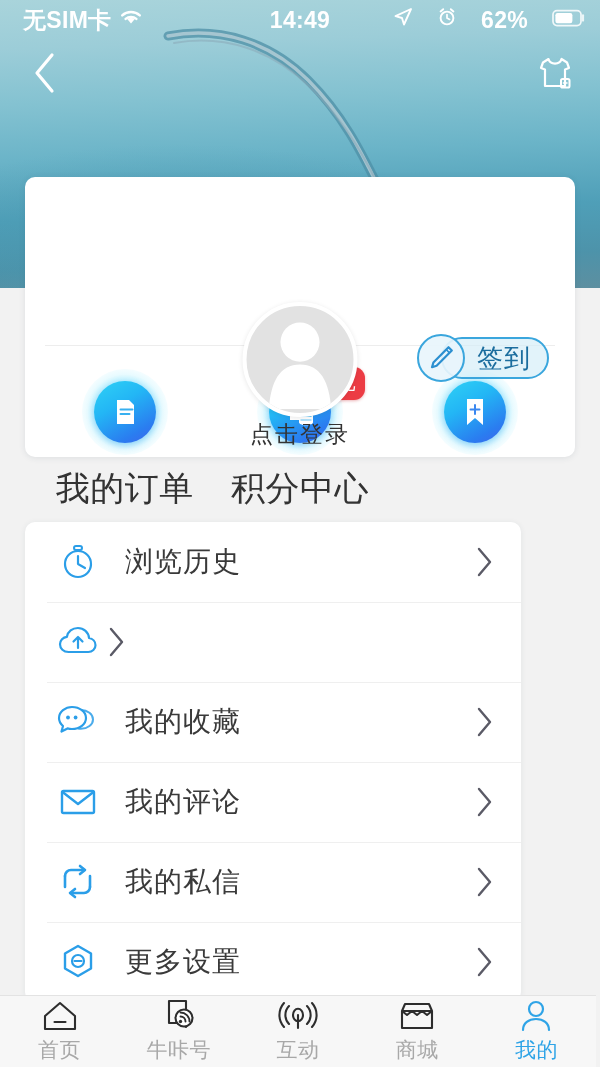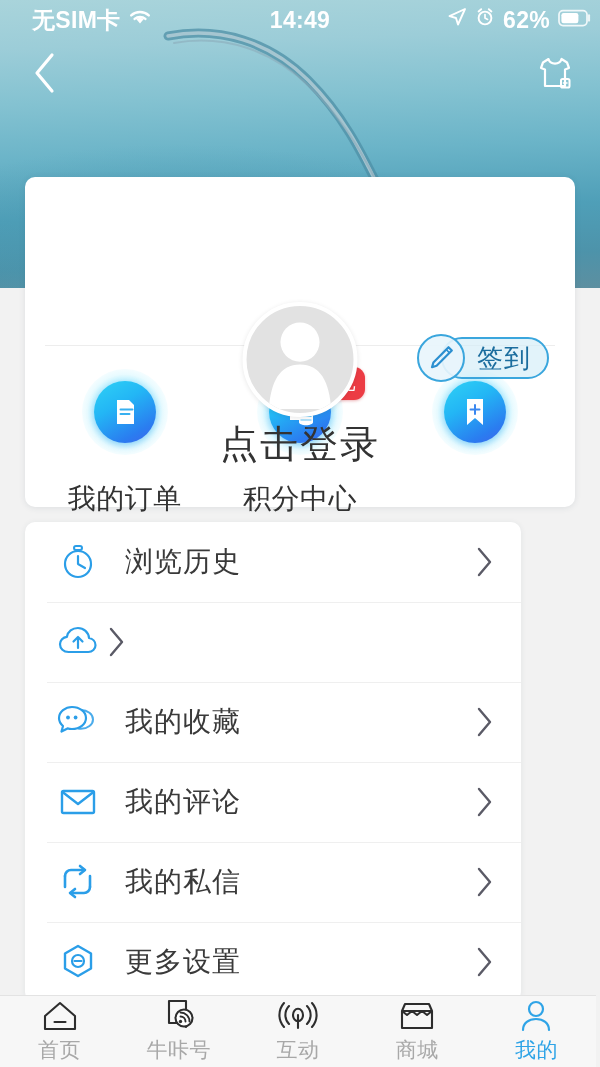--- a/index.html
+++ b/index.html
@@ -21,51 +21,51 @@
   .hero-road {
     position:absolute; left:150px; top:8px; width:470px; height:350px;
   }
 
   
   .statusbar {
     position:absolute; top:0; left:0; width:600px; height:40px;
     display:flex; align-items:center; color:#fff;
     font-size:22px; letter-spacing:.3px; z-index:30;
   }
-  .sb-left { display:flex; align-items:center; gap:7px; padding-left:32px; }
+  .sb-left { display:flex; align-items:center; gap:7px; padding-left:23px; }
   .sb-center { position:absolute; left:0; right:0; text-align:center; font-size:23px; font-weight:600; }
-  .sb-right { margin-left:auto; display:flex; align-items:center; gap:8px; padding-right:8px; font-size:22px; }
+  .sb-right { margin-left:auto; display:flex; align-items:center; gap:24px; padding-right:14px; font-size:22px; }
   .sb-text { font-size:23px; font-weight:600; }
 
   
   .navbar {
     position:absolute; top:40px; left:0; width:600px; height:70px;
     display:flex; align-items:center; justify-content:space-between;
     padding:0 22px; z-index:25;
   }
   .nav-back { width:46px; height:46px; display:flex; align-items:center; justify-content:center; }
   .nav-skin { width:46px; height:46px; display:flex; align-items:center; justify-content:center; }
 
   
   .top-card {
-    position:absolute; top:177px; left:25px; width:550px; height:330px;
+    position:absolute; top:177px; left:25px; width:550px; height:280px;
     background:#fff; border-radius:10px;
     box-shadow:0 1px 6px rgba(40,60,80,.10); z-index:10;
   }
   .avatar {
     position:absolute; top:125px; left:50%; transform:translateX(-50%);
     width:115px; height:115px; border-radius:50%;
     background:#e2e2e2; border:4px solid #fff;
     box-shadow:0 1px 5px rgba(0,0,0,.10);
     overflow:hidden; z-index:20;
     display:flex; align-items:flex-end; justify-content:center;
   }
   .login-text {
     position:absolute; top:242px; left:0; width:100%;
-    text-align:center; font-size:38px; color:#333;
+    text-align:center; font-size:23px; color:#333;
     letter-spacing:2px; z-index:15;
   }
   .signin {
     position:absolute; top:157px; left:392px; z-index:22;
     display:flex; align-items:center;
   }
   .signin-pill {
     height:42px; padding:0 16px 0 34px; margin-left:-24px;
     border:2px solid #3aa6dd; border-radius:21px;
     background:rgba(210,236,248,.65);
@@ -97,21 +97,21 @@
     display:flex; align-items:center; justify-content:center;
     background:radial-gradient(circle at 50% 50%, rgba(150,235,255,.95) 0%, rgba(165,238,255,.85) 46%, rgba(190,243,255,.35) 62%, rgba(200,245,255,0) 78%);
   }
   .qi-inner {
     width:62px; height:62px; border-radius:50%;
     background:linear-gradient(150deg,#2fd2f5 0%,#23b6f5 38%,#2a7df0 78%,#3f62ec 100%);
     display:flex; align-items:center; justify-content:center;
     box-shadow:0 2px 7px rgba(40,140,230,.35);
   }
   .qi-label {
-    margin-top:25px; font-size:28px; color:#333; letter-spacing:.5px; white-space:nowrap;
+    margin-top:11px; font-size:34px; color:#333; letter-spacing:.5px; white-space:nowrap;
   }
   .qi-badge {
     position:absolute; top:-2px; left:54px;
     background:#ec3c44; color:#fff; font-size:18px; line-height:1;
     padding:7px 9px 8px; border-radius:11px 11px 11px 3px;
     white-space:nowrap; letter-spacing:.5px; z-index:5;
     box-shadow:0 1px 3px rgba(200,40,50,.35);
   }
 
   

